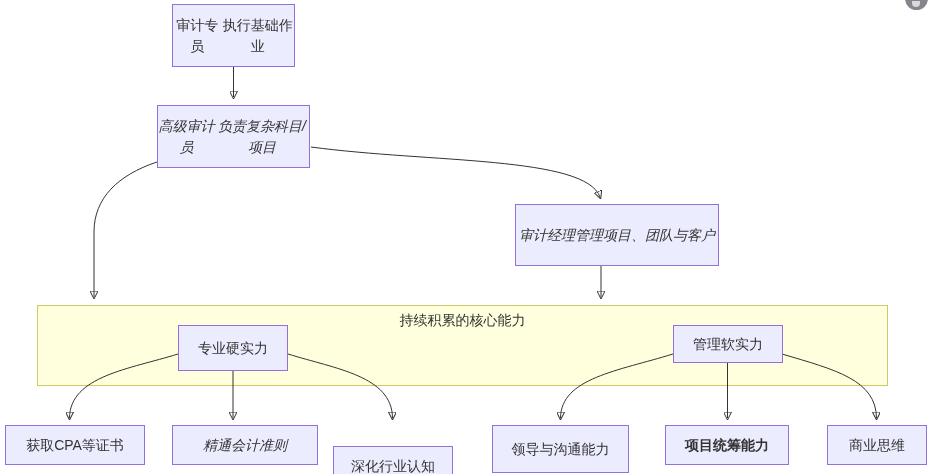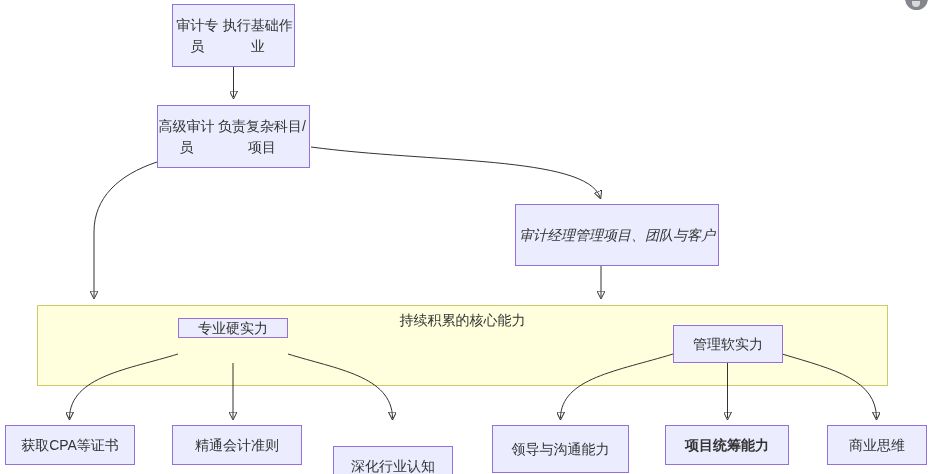--- a/index.html
+++ b/index.html
@@ -64,43 +64,43 @@
     <path d="M673,354 C618,371 561,378 560.5,418" marker-end="url(#arrow)"></path>
     <path d="M727.5,363 L727.5,418" marker-end="url(#arrow)"></path>
     <path d="M782,354 C836,370 876,380 876.5,418" marker-end="url(#arrow)"></path>
   </svg>
 
   <div class="node" style="left:172px;top:4px;width:123px;height:63px;">
     <div>审计专员</div>
     <div>执行基础作业</div>
   </div>
 
-  <div class="node" style="left:157px;top:105px;width:153px;height:63px;">
+  <div class="node" style="left:157px;top:105px;width:153px;height:63px;font-style:italic;">
     <div>高级审计员</div>
     <div>负责复杂科目/项目</div>
   </div>
 
   <div class="node" style="left:515px;top:204px;width:204px;height:62px;font-style:italic;">
     <div>审计经理</div>
     <div>管理项目、团队与客户</div>
   </div>
 
-  <div class="node" style="left:178px;top:318px;width:110px;height:20px;">
+  <div class="node" style="left:178px;top:325px;width:110px;height:46px;">
     <div>专业硬实力</div>
   </div>
 
   <div class="node" style="left:673px;top:325px;width:110px;height:38px;">
     <div>管理软实力</div>
   </div>
 
-  <div class="node" style="left:5px;top:425px;width:130px;height:40px;">
+  <div class="node" style="left:5px;top:425px;width:140px;height:40px;">
     <div>获取CPA等证书</div>
   </div>
 
-  <div class="node" style="left:172px;top:425px;width:130px;height:40px;">
+  <div class="node" style="left:172px;top:425px;width:146px;height:40px;font-style:italic;">
     <div>精通会计准则</div>
   </div>
 
   <div class="node" style="left:333px;top:446px;width:120px;height:40px;">
     <div>深化行业认知</div>
   </div>
 
   <div class="node" style="left:492px;top:425px;width:137px;height:48px;">
     <div>领导与沟通能力</div>
   </div>

